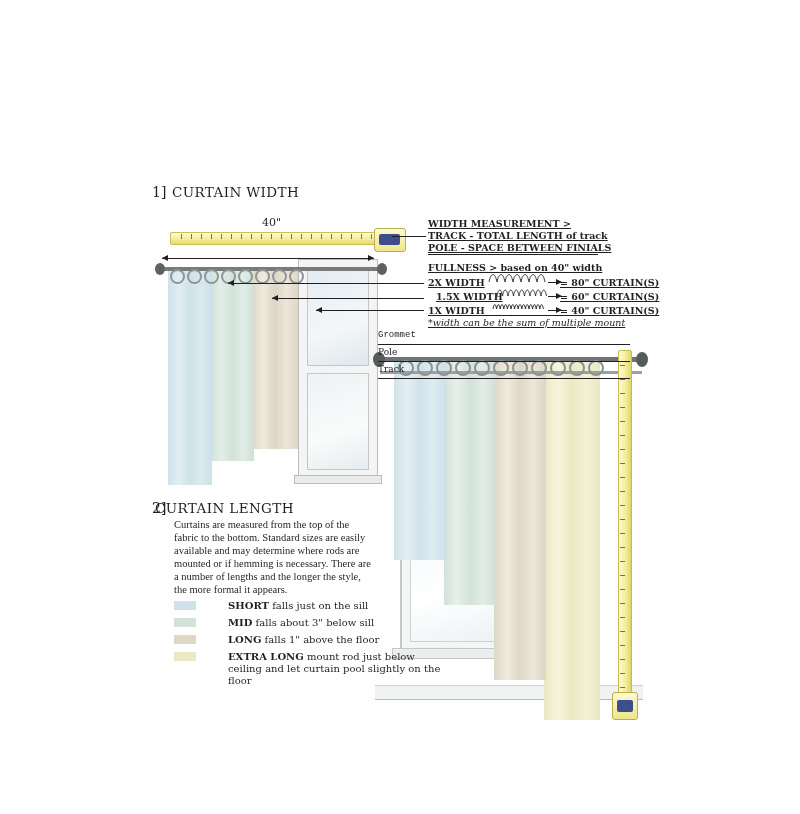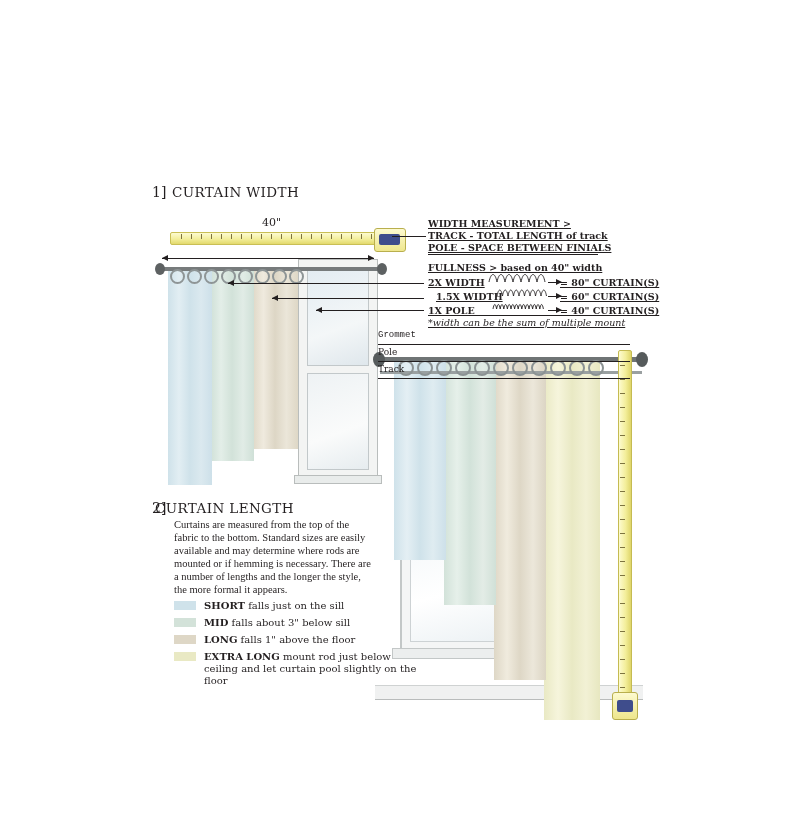--- a/index.html
+++ b/index.html
@@ -394,21 +394,21 @@
   .legend-item {
     position: absolute;
     font-family: "DejaVu Serif", serif;
     font-size: 10px;
     color: #231f20;
   }
   .legend-sw {
     position: absolute;
     width: 22px; height: 9px;
   }
-  .legend-txt { position: absolute; white-space: nowrap; }
+  .legend-txt { position: absolute; white-space: nowrap; margin-left: 24px; }
   .legend-txt b { font-weight: bold; }
   .legend-txt.two-line { white-space: normal; width: 215px; line-height: 12px; }
 
   
   .squig { position: absolute; }
 </style>
 </head>
 <body>
 
 <div class="page">
@@ -490,21 +490,21 @@
   <div class="ann ann-b" style="left:560px; top:277px;">= 80" CURTAIN(S)</div>
   <div class="leader arrow-right" style="left:548px; top:282px; width:14px;"></div>
 
   <div class="ann ann-b" style="left:436px; top:291px;">1.5X WIDTH</div>
   <svg class="squig" style="left:496px; top:287px;" width="56" height="11" viewBox="0 0 56 11">
     <path d="M1 9 C 2.5 1, 5 1, 6.5 9 C 8 1, 10.5 1, 12 9 C 13.5 1, 16 1, 17.5 9 C 19 1, 21.5 1, 23 9 C 24.5 1, 27 1, 28.5 9 C 30 1, 32.5 1, 34 9 C 35.5 1, 38 1, 39.5 9 C 41 1, 43.5 1, 45 9 C 46.5 1, 49 1, 50.5 9" fill="none" stroke="#231f20" stroke-width="0.9"></path>
   </svg>
   <div class="ann ann-b" style="left:560px; top:291px;">= 60" CURTAIN(S)</div>
   <div class="leader arrow-right" style="left:548px; top:296px; width:14px;"></div>
 
-  <div class="ann ann-b" style="left:428px; top:305px;">1X POLE</div>
+  <div class="ann ann-b" style="left:428px; top:305px;">1X WIDTH</div>
   <svg class="squig" style="left:492px; top:301px;" width="58" height="10" viewBox="0 0 58 10">
     <path d="M1 8 C 2 2, 3.6 2, 4.6 8 C 5.6 2, 7.2 2, 8.2 8 C 9.2 2, 10.8 2, 11.8 8 C 12.8 2, 14.4 2, 15.4 8 C 16.4 2, 18 2, 19 8 C 20 2, 21.6 2, 22.6 8 C 23.6 2, 25.2 2, 26.2 8 C 27.2 2, 28.8 2, 29.8 8 C 30.8 2, 32.4 2, 33.4 8 C 34.4 2, 36 2, 37 8 C 38 2, 39.6 2, 40.6 8 C 41.6 2, 43.2 2, 44.2 8 C 45.2 2, 46.8 2, 47.8 8 C 48.8 2, 50.4 2, 51.4 8" fill="none" stroke="#231f20" stroke-width="0.9"></path>
   </svg>
   <div class="ann ann-b" style="left:560px; top:305px;">= 40" CURTAIN(S)</div>
   <div class="leader arrow-right" style="left:548px; top:310px; width:14px;"></div>
 
   <div class="rule" style="left:428px; top:315px; width:218px;"></div>
   <div class="ann ann-i" style="left:428px; top:317px;">*width can be the sum of multiple mount</div>
 
   <div class="leader arrow-left" style="left:228px; top:283px; width:196px;"></div>

